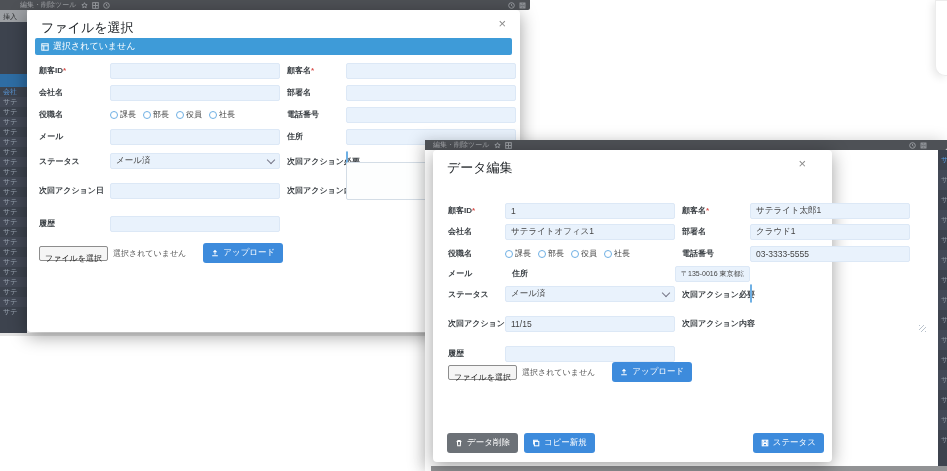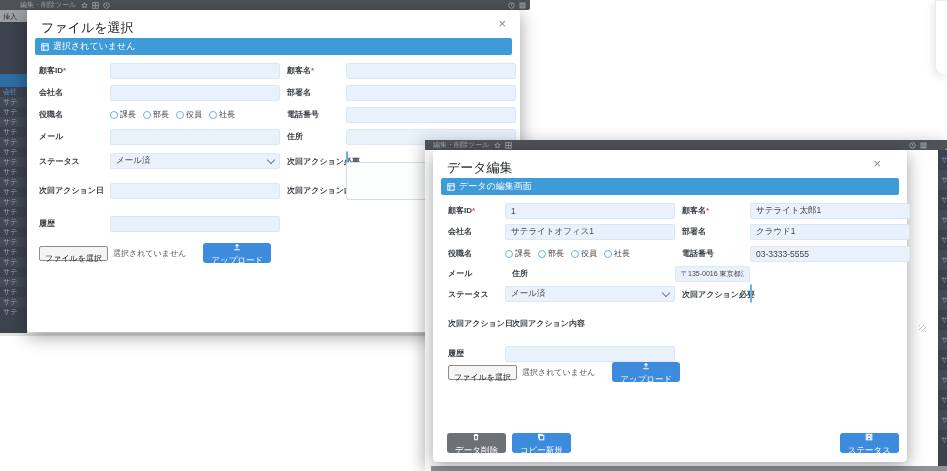--- a/index.html
+++ b/index.html
@@ -35,21 +35,21 @@
   .strip .row:nth-child(even) { background:#434956; }
   .strip .row.first { color:#5a9ce0; }
   .strip-r .row { height:20px; line-height:20px; color:#8d96a2; }
   .botbar2 { position:absolute; left:6px; right:0; bottom:0; height:5px; background:#929395; }
   .win1-bottom-edge { position:absolute; left:0; bottom:0; right:0; height:3px; background:#e4e4e4; }
 
   
   .modal { position:absolute; background:#fff; border-radius:4px;
     box-shadow:0 4px 18px rgba(0,0,0,.38); }
   .modal1 { left:27px; top:10px; width:493px; height:322px; }
-  .modal2 { left:8px; top:10px; width:474px; height:312px; }
+  .modal2 { left:8px; top:10px; width:399px; height:312px; }
   .m-title { position:absolute; left:14px; top:9px; font-size:13px; color:#212529; }
   .m-close { position:absolute; top:7px; font-size:13px; color:#8a8a8a; cursor:pointer;
     line-height:14px; }
   .modal1 .m-close { right:14px; }
   .modal2 .m-close { right:26px; }
   .m-header { position:absolute; left:8px; right:8px; height:17px; border-radius:2px;
     background:#3e9bd8; color:#fff; font-size:9px; display:flex; align-items:center;
     gap:4px; padding-left:6px; }
   .modal1 .m-header { top:28px; } .modal2 .m-header { top:28px; }
   .hd-ico { width:8px; height:8px; fill:none; stroke:#fff; stroke-width:1.2; }
@@ -85,21 +85,21 @@
 
   .filerow { position:absolute; display:flex; align-items:center; gap:5px; height:20px; }
   .modal1 .filerow { left:12px; top:233px; }
   .modal2 .filerow { left:15px; top:212px; }
   .filebtn { height:15px; font-size:8px; background:#f5f5f5; border:1px solid #8d8d8d;
     border-radius:2px; padding:6px 5px; color:#222; cursor:pointer;
     font-family:"Liberation Sans", sans-serif; }
   .filestat { font-size:8px; color:#555; }
   .btn { display:inline-flex; align-items:center; gap:4px; height:20px; border:none;
     border-radius:3px; color:#fff; font-size:8.5px; padding:0 8px; cursor:pointer;
-    font-family:"Liberation Sans", sans-serif;flex-direction:column; }
+    font-family:"Liberation Sans", sans-serif; }
   .btn-blue { background:#3d8bdc; }
   .btn-gray { background:#6c7177; }
   .upbtn { margin-left:12px; }
   .b-ico { width:8px; height:8px; fill:none; stroke:#fff; stroke-width:1.3; flex:none; }
   .footer2 { position:absolute; left:14px; right:8px; top:283px; height:21px;
     display:flex; gap:6px; }
   .spacer { flex:1; }
 </style>
 </head>
 <body>
@@ -251,27 +251,20 @@
     </span>
   </div>
   <div class="strip strip-r">
     <span><span class="row first">サ</span><span class="row">サ</span><span class="row">サ</span><span class="row">サ</span><span class="row">サ</span><span class="row">サ</span><span class="row">サ</span><span class="row">サ</span><span class="row">サ</span><span class="row">サ</span><span class="row">サ</span><span class="row">サ</span><span class="row">サ</span><span class="row">サ</span><span class="row">サ</span></span>
   </div>
   <div class="botbar2"></div>
 
   <div class="modal modal2">
     <div class="m-title">データ編集</div>
     <div class="m-close">×</div>
-    <div class="m-header">
-      <svg class="hd-ico" viewBox="0 0 10 10">
-          <rect x="1" y="1" width="8" height="8"></rect>
-          <path d="M1 3.5h8M3.5 3.5V9"></path>
-        </svg>
-      <span>データの編集画面</span>
-    </div>
 
     <div class="frow" style="top:52px;">
       <span class="flabel"><span>顧客ID</span><span class="req">*</span></span>
       <input class="field" value="1" style="">
       <span class="flabel col3"><span>顧客名</span><span class="req">*</span></span>
       <input class="field" value="サテライト太郎1" style="">
     </div>
     <div class="frow" style="top:73px;">
       <span class="flabel">会社名</span>
       <input class="field" value="サテライトオフィス1" style="">
@@ -310,20 +303,21 @@
       <span class="flabel">ステータス</span>
       <span class="sel">
           <span>メール済</span>
           <span class="chev"></span>
         </span>
       <span class="flabel col3">次回アクション必要</span>
       <span><span class="cbox"></span></span>
     </div>
     <div class="frow" style="top:165px;">
       <span class="flabel">次回アクション日</span>
+      <input class="field" value="11/15" style="">
       <span class="flabel col3">次回アクション内容</span>
       <span></span>
     </div>
     <span class="rsz"></span>
     <div class="frow" style="top:195px;">
       <span class="flabel">履歴</span>
       <input class="field" style="">
       <span></span>
         <span></span>
     </div>

